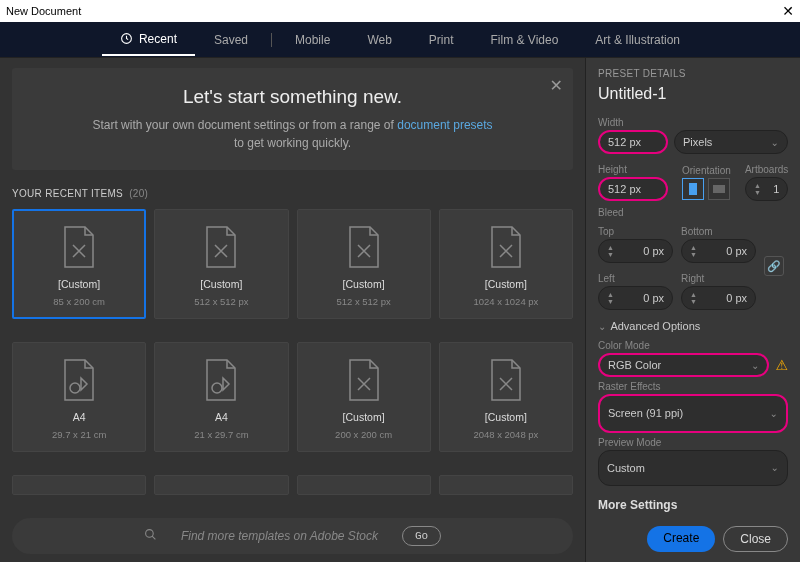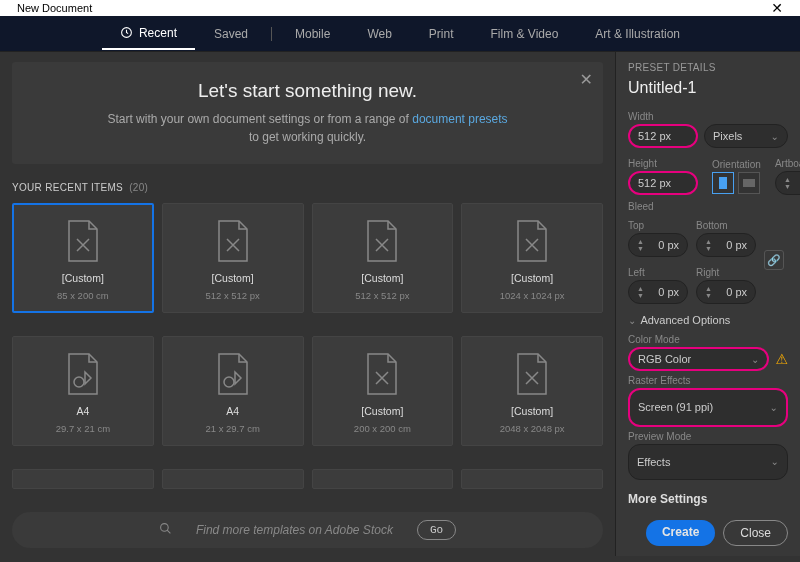--- a/index.html
+++ b/index.html
@@ -1,17 +1,17 @@
 <!DOCTYPE html>
 <html><head>
 <meta charset="utf-8">
 <style>
   * { box-sizing: border-box; margin: 0; padding: 0; font-family: -apple-system, "Segoe UI", Arial, sans-serif; }
   body { background: #333; width: 800px; height: 562px; overflow: hidden; color: #ccc; font-size: 12px; }
-  .titlebar { background: #fff; height: 16px; display: flex; align-items: center; justify-content: space-between; padding: 0 17px; color: #000; font-size: 11px; }
+  .titlebar { background: #fff; height: 22px; display: flex; align-items: center; justify-content: space-between; padding: 0 6px; color: #000; font-size: 11px; }
   .titlebar .close { font-size: 14px; cursor: pointer; }
   .tabs { height: 36px; display: flex; align-items: center; justify-content: center; gap: 1px; background: #0f172a; border-bottom: 1px solid #222; }
   .tab { padding: 8px 18px; color: #aaa; font-size: 12px; cursor: pointer; display: flex; align-items: center; gap: 6px; }
   .tab.active { color: #fff; border-bottom: 2px solid #fff; }
   .tab.sep { border-right: 1px solid #555; height: 14px; padding: 0; margin: 0 4px; }
   .main { display: flex; height: calc(562px - 22px - 36px); }
   .left { flex: 1; padding: 10px 12px 8px 12px; display: flex; flex-direction: column; overflow: hidden; }
   .intro { background: #3a3a3a; padding: 18px 20px 18px 20px; margin-bottom: 14px; position: relative; border-radius: 3px; }
   .intro h1 { font-size: 19px; font-weight: 500; color: #eee; text-align: center; margin-bottom: 8px; }
   .intro p { font-size: 12px; color: #aaa; text-align: center; line-height: 1.5; }
@@ -22,21 +22,21 @@
   .grid { display: grid; grid-template-columns: repeat(4, 1fr); gap: 8px; overflow-y: auto; flex: 1; }
   .card { background: #3c3c3c; border: 1px solid #444; border-radius: 2px; height: 110px; display: flex; flex-direction: column; align-items: center; justify-content: center; gap: 6px; cursor: pointer; }
   .card.sel { border: 2px solid #1473e6; background: #3c3c3c; }
   .card .thumb { width: 40px; height: 50px; display: flex; align-items: center; justify-content: center; }
   .card .label { font-size: 10.5px; color: #ddd; }
   .card .sub { font-size: 9.5px; color: #888; }
   .card.stub { height: 20px; }
   .stock { margin-top: 8px; background: #3a3a3a; height: 36px; border-radius: 20px; display: flex; align-items: center; justify-content: center; gap: 24px; }
   .stock .ph { color: #888; font-style: italic; font-size: 12px; }
   .stock .go { border: 1px solid #888; border-radius: 14px; padding: 3px 12px; font-size: 11px; color: #ccc; cursor: pointer; font-family: Liberation Mono, monospace; }
-  .right { width: 185px; background: #383838; border-left: 1px solid #222; padding: 10px 12px; display: flex; flex-direction: column; }
+  .right { width: 215px; background: #383838; border-left: 1px solid #222; padding: 10px 12px; display: flex; flex-direction: column; }
   .pd { font-size: 10px; color: #999; letter-spacing: .3px; margin-bottom: 6px; }
   .docname { font-size: 16px; color: #eee; margin-bottom: 10px; }
   .lbl { font-size: 10px; color: #888; margin: 4px 0 2px 0; }
   .row { display: flex; gap: 6px; align-items: center; }
   .input { background: #2e2e2e; border: 1px solid #222; height: 24px; padding: 0 8px; color: #ccc; font-size: 11px; display: flex; align-items: center; justify-content: space-between; border-radius: 12px; }
   .hl { border: 2px solid #e6007e !important; }
   .wbox { width: 70px; }
   .units { flex: 1; }
   .chev { color: #888; font-size: 10px; }
   .orient { display: flex; gap: 4px; }
@@ -46,21 +46,21 @@
   .stepper { display: flex; align-items: center; gap: 4px; }
   .stepbtns { display: flex; flex-direction: column; font-size: 7px; color: #888; line-height: 7px; }
   .bleed-grid { display: grid; grid-template-columns: 1fr 1fr 24px; gap: 6px 8px; margin-top: 2px; align-items: end; }
   .linkicon { width: 20px; height: 20px; border: 1px solid #555; border-radius: 3px; display: flex; align-items: center; justify-content: center; font-size: 11px; color: #aaa; grid-row: span 2; align-self: center; cursor: pointer; }
   .adv { font-size: 11px; color: #ccc; margin: 10px 0 4px 0; display: flex; align-items: center; gap: 4px; cursor: pointer; }
   .sel-hl { border: 2px solid #e6007e; }
   .warn { color: #ffb000; font-size: 14px; }
   .more { font-size: 12px; font-weight: 600; color: #ddd; margin-top: 12px; cursor: pointer; }
   .footer { margin-top: auto; display: flex; gap: 8px; justify-content: flex-end; padding-top: 14px; }
   .btn { border-radius: 14px; padding: 5px 16px; font-size: 12px; cursor: pointer; }
-  .btn.primary { background: #1473e6; color: #e5e5e5; border: none; font-weight: bold; }
+  .btn.primary { background: #1473e6; color: #000000; border: none; }
   .btn.sec { background: transparent; border: 1px solid #888; color: #ddd; }
   svg.docicon { stroke: #888; stroke-width: 1.5; fill: none; }
   .col { display:flex; flex-direction:column; }
 </style>
 </head>
 <body>
 
 <div class="titlebar">
   <span>New Document</span>
   <span class="close">✕</span>
@@ -308,21 +308,21 @@
         </div>
       <span class="warn">⚠</span>
     </div>
     <div class="lbl">Raster Effects</div>
     <div class="input units sel-hl">
         <span>Screen (91 ppi)</span>
         <span class="chev">⌄</span>
       </div>
     <div class="lbl">Preview Mode</div>
     <div class="input units">
-        <span>Effects</span>
+        <span>Custom</span>
         <span class="chev">⌄</span>
       </div>
 
     <div class="more">More Settings</div>
 
     <div class="footer">
       <div class="btn primary">Create</div>
       <div class="btn sec">Close</div>
     </div>
   </div>

